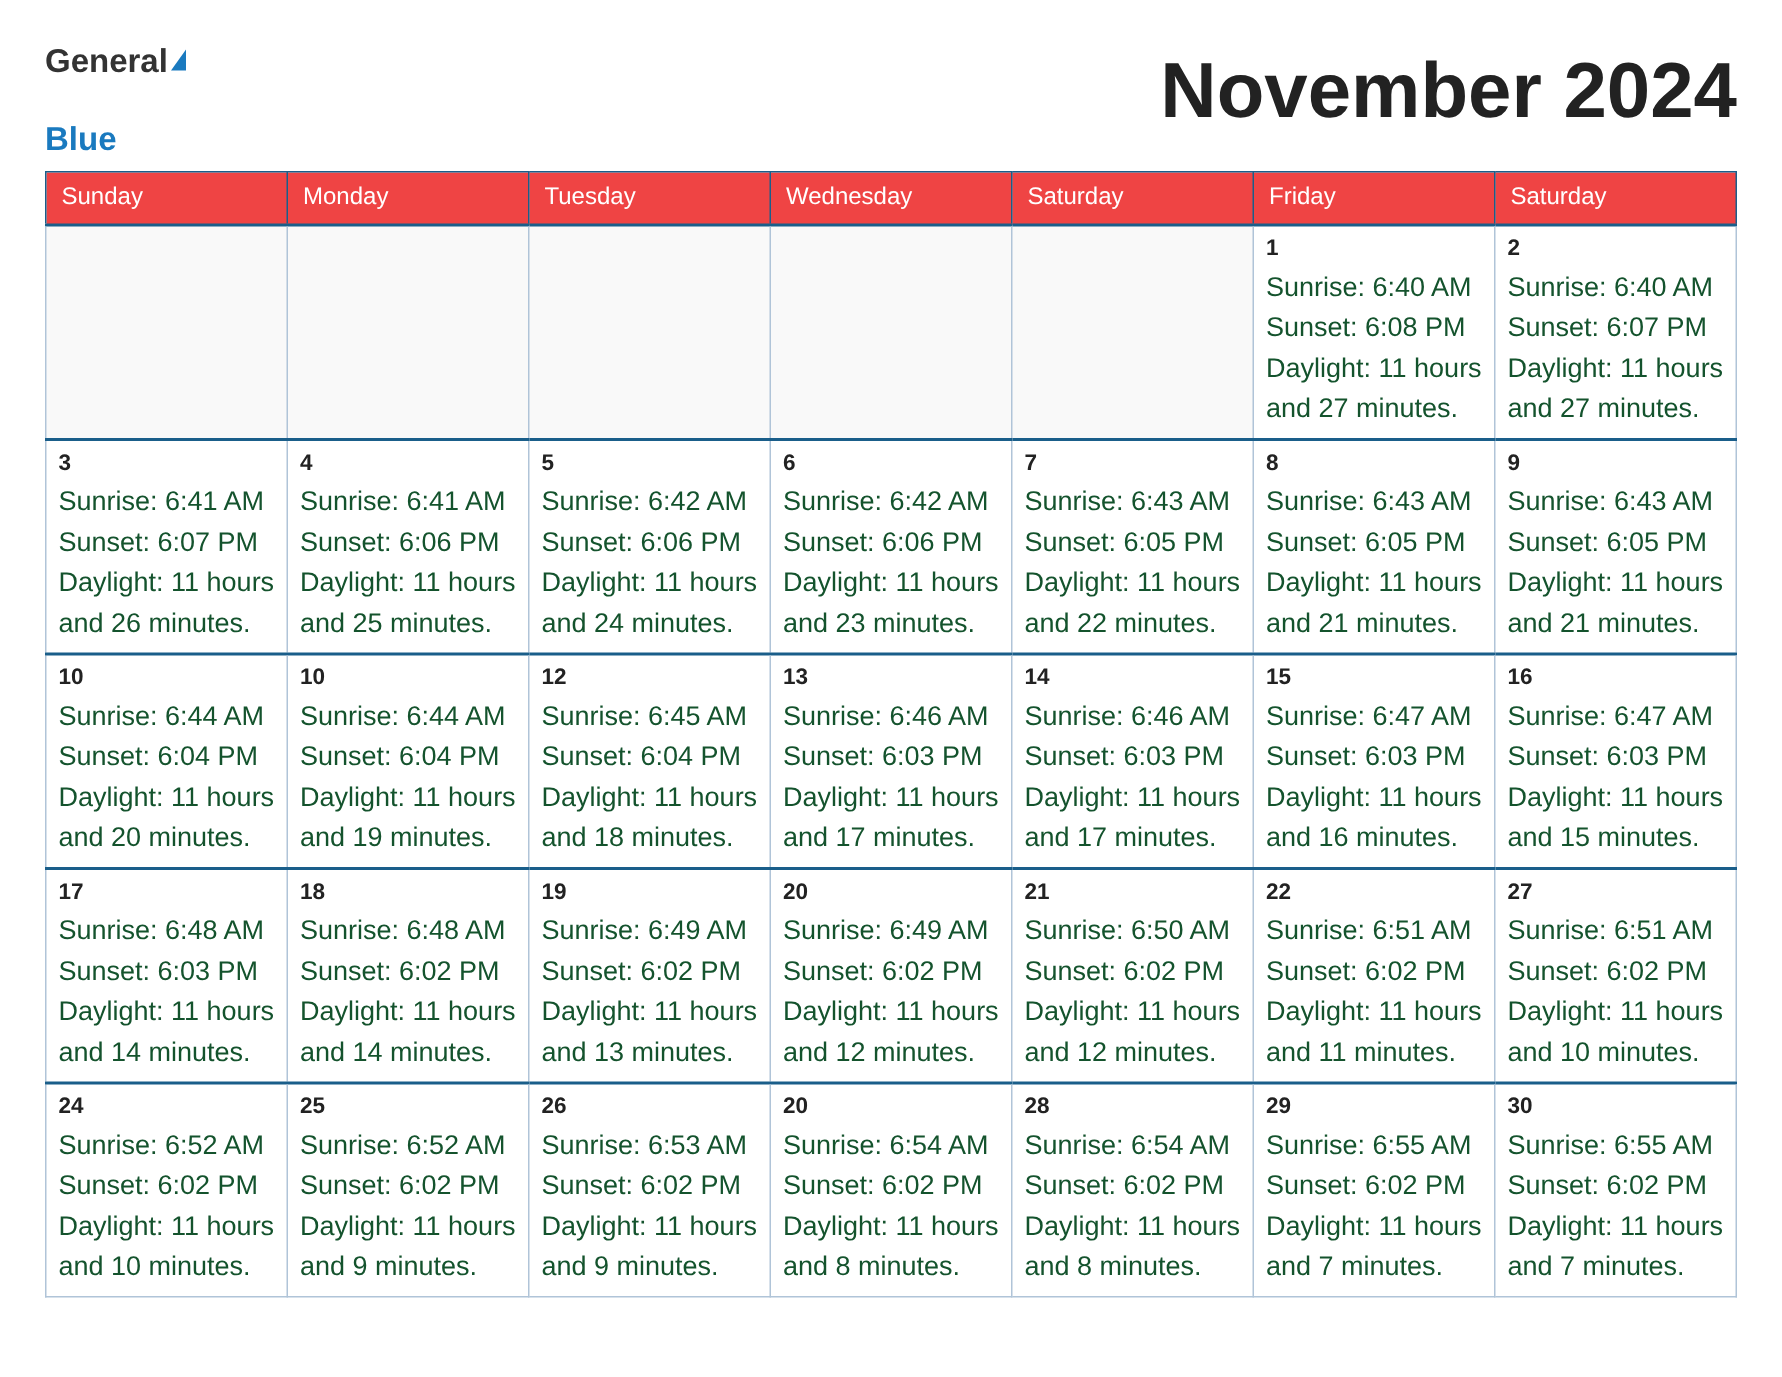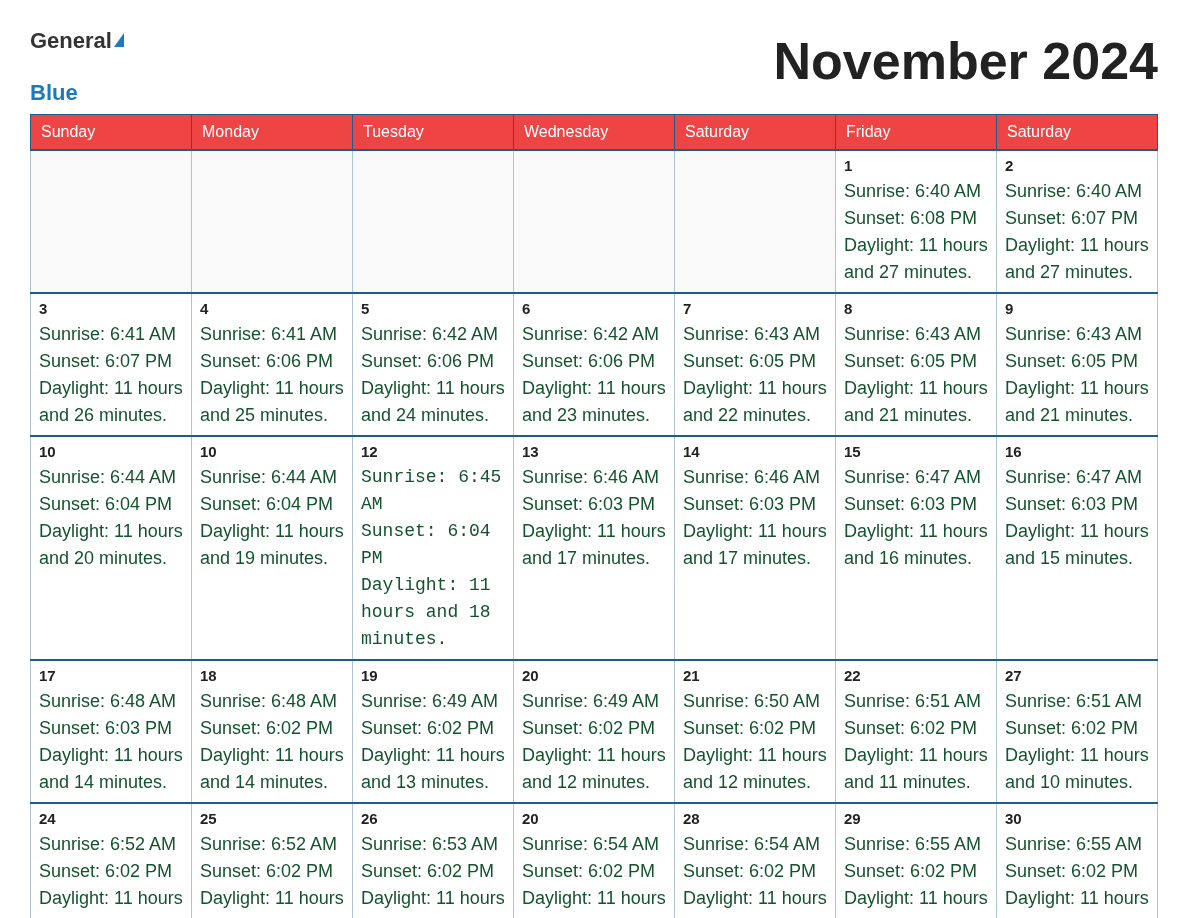--- a/index.html
+++ b/index.html
@@ -200,21 +200,21 @@
 Daylight: 11 hours and 20 minutes.</div>
         </td>
         <td>
           <span class="day-number">10</span>
           <div class="day-info" style="white-space: pre-line;">Sunrise: 6:44 AM
 Sunset: 6:04 PM
 Daylight: 11 hours and 19 minutes.</div>
         </td>
         <td>
           <span class="day-number">12</span>
-          <div class="day-info" style="white-space: pre-line; font-family: Liberation Mono, monospace;">Sunrise: 6:45 AM
+          <div class="day-info" style="white-space: pre-line;">Sunrise: 6:45 AM
 Sunset: 6:04 PM
 Daylight: 11 hours and 18 minutes.</div>
         </td>
         <td>
           <span class="day-number">13</span>
           <div class="day-info" style="white-space: pre-line;">Sunrise: 6:46 AM
 Sunset: 6:03 PM
 Daylight: 11 hours and 17 minutes.</div>
         </td>
         <td>

